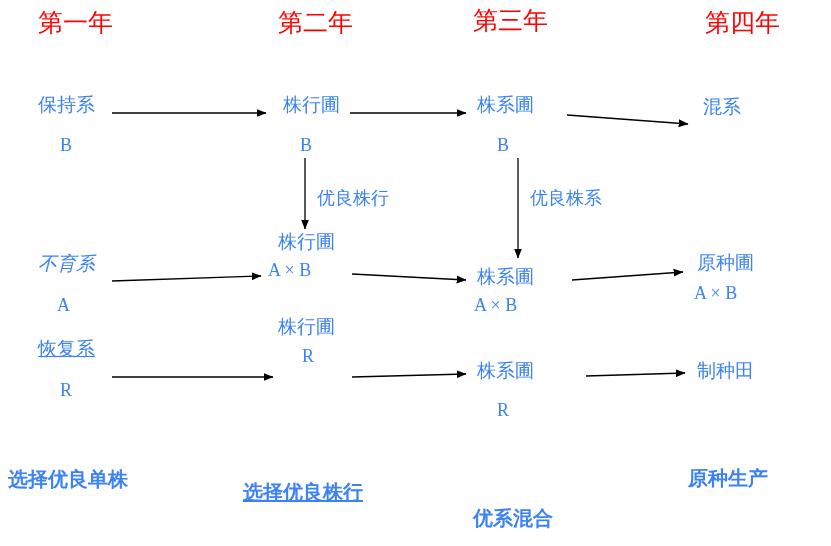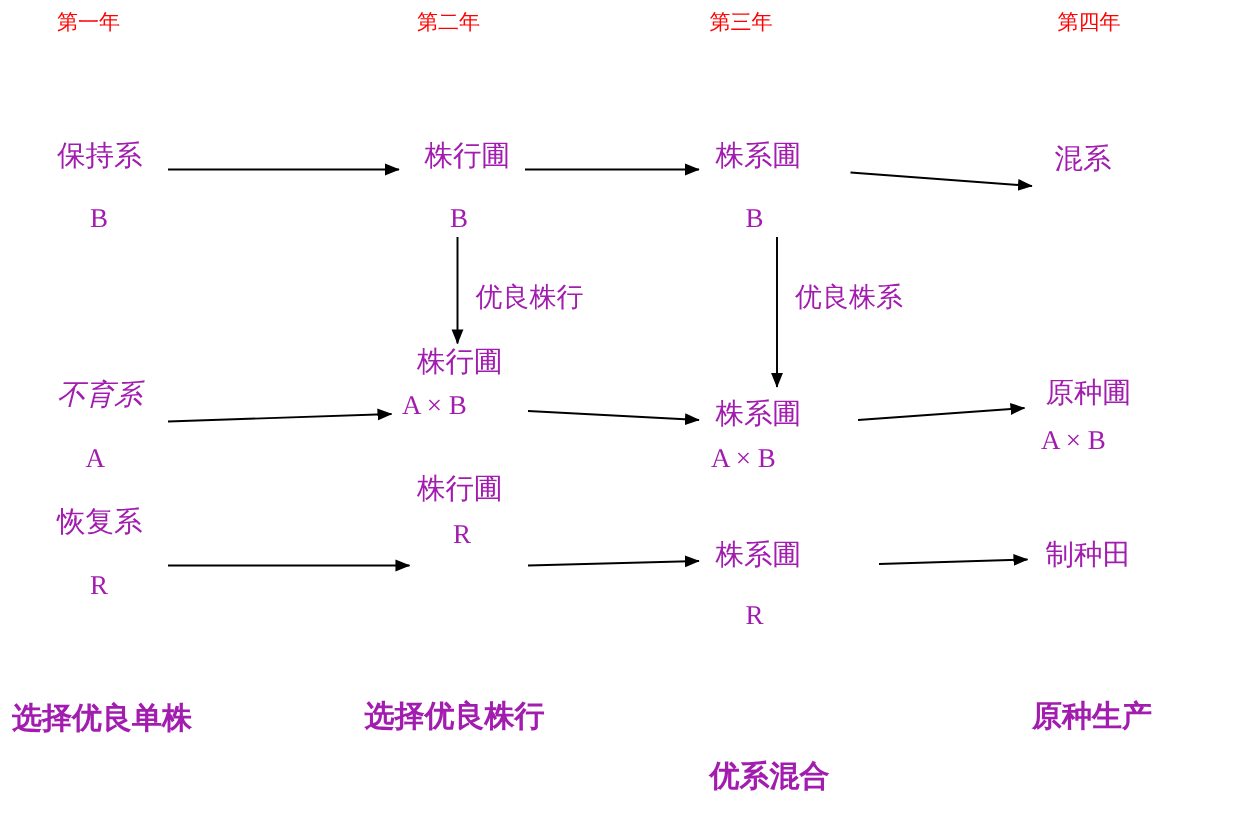--- a/index.html
+++ b/index.html
@@ -8,26 +8,26 @@
     width: 831px;
     height: 546px;
     background: #ffffff;
     font-family: "Liberation Serif", serif;
     overflow: hidden;
   }
   .txt {
     position: absolute;
     font-size: 19px;
     line-height: 1.2;
-    color: #a21caf;
+    color: #3b82f6;
     white-space: nowrap;
   }
   .year {
     color: #ff0000;
-    font-size: 14px;
+    font-size: 25px;
   }
   .code {
     font-size: 18px;
   }
   .arrow-label {
     font-size: 18px;
   }
   .bottom {
     font-family: "Liberation Sans", sans-serif;
     font-weight: bold;
@@ -91,26 +91,26 @@
 
   <div class="txt" style="left:38px;  top:253px;font-style:italic;">不育系</div>
   <div class="txt code" style="left:57px;  top:295px;">A</div>
   <div class="txt" style="left:278px; top:231px;">株行圃</div>
   <div class="txt code" style="left:268px; top:260px;">A × B</div>
   <div class="txt" style="left:477px; top:266px;">株系圃</div>
   <div class="txt code" style="left:474px; top:295px;">A × B</div>
   <div class="txt" style="left:697px; top:252px;">原种圃</div>
   <div class="txt code" style="left:694px; top:283px;">A × B</div>
 
-  <div class="txt" style="left:38px;  top:338px;">恢复系</div>
+  <div class="txt" style="left:38px;  top:338px;text-decoration:underline;">恢复系</div>
   <div class="txt code" style="left:60px;  top:380px;">R</div>
   <div class="txt" style="left:278px; top:316px;">株行圃</div>
   <div class="txt code" style="left:302px; top:346px;">R</div>
   <div class="txt" style="left:477px; top:360px;">株系圃</div>
   <div class="txt code" style="left:497px; top:400px;">R</div>
   <div class="txt" style="left:697px; top:360px;">制种田</div>
 
   <div class="txt bottom" style="left:8px;   top:467px;">选择优良单株</div>
-  <div class="txt bottom" style="left:243px; top:466px;">选择优良株行</div>
+  <div class="txt bottom" style="left:243px; top:480px;text-decoration:underline;">选择优良株行</div>
   <div class="txt bottom" style="left:473px; top:466px;margin-top:40px;">优系混合</div>
   <div class="txt bottom" style="left:688px; top:466px;">原种生产</div>
 
 </div>
 
 </body></html>

